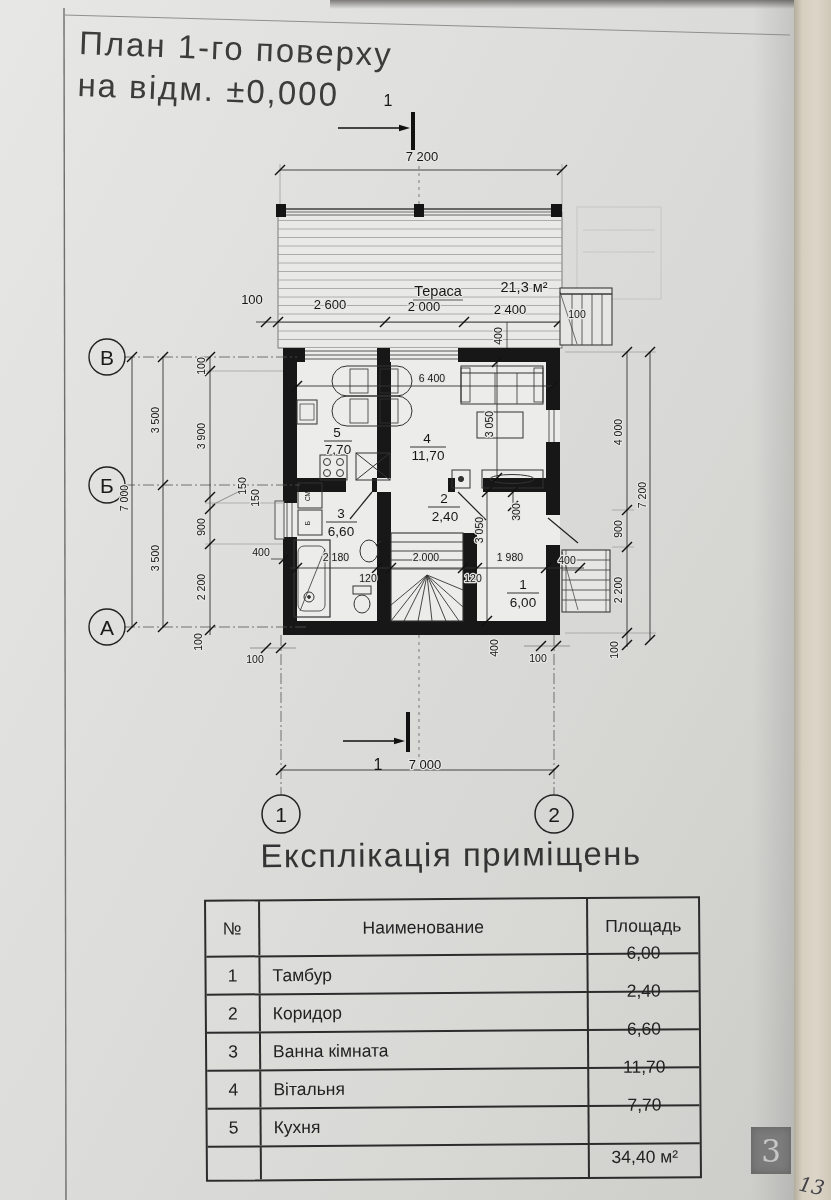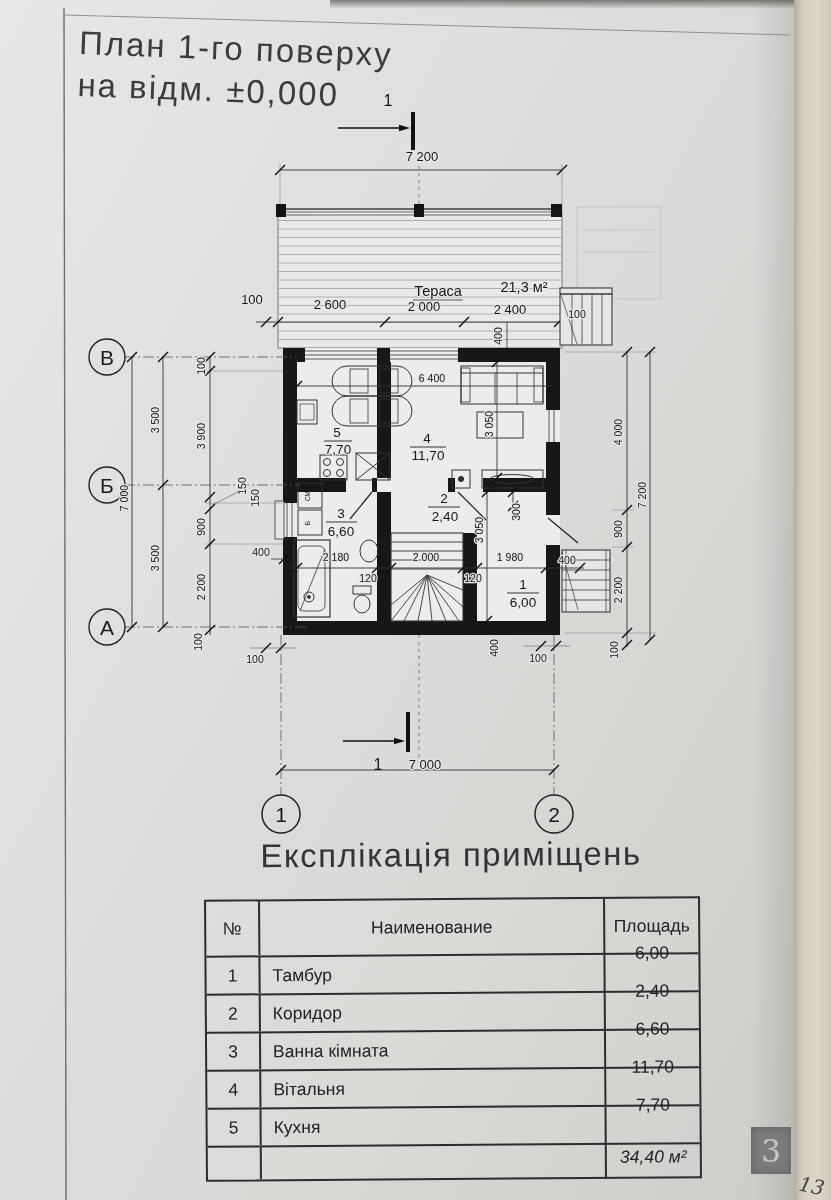--- a/index.html
+++ b/index.html
@@ -23,29 +23,29 @@
   
   .heading{left:205px;top:836px;width:492px;text-align:center;color:#343434;
     letter-spacing:1.5px;font-size:33px;transform:rotate(-0.4deg);}
   
   .xtable{left:205px;top:898px;width:492px;border:2.5px solid #2c2c2c;
     background:rgba(255,255,255,0.06);transform:rotate(-0.4deg);}
   .trow{display:flex;border-bottom:2.5px solid #2c2c2c;}
   .trow:last-child{border-bottom:none;}
   .c-num{width:52px;border-right:2.5px solid #2c2c2c;display:flex;align-items:center;justify-content:center;}
   .c-name{flex:1;border-right:2.5px solid #2c2c2c;display:flex;align-items:center;padding-left:12px;}
-  .c-area{width:93px;display:flex;align-items:flex-start;justify-content:center;}
+  .c-area{width:110px;display:flex;align-items:flex-start;justify-content:center;}
   .hdr{height:54px;}
   .hdr .c-name{justify-content:center;padding-left:0;}
   .hdr .c-area{align-items:center;}
   .dr{height:36px;}
   .tr-total{height:32px;}
   .cell{font-size:17.5px;color:#222;}
   .area-val{position:relative;top:-12px;font-size:17.5px;color:#222;}
-  .tr-total .area-val{top:2px;font-style:italic;}
+  .tr-total .area-val{top:2px;}
   
   .pagenum{left:751px;top:1127px;width:40px;height:47px;background:#7b7b7b;
     box-shadow:inset 0 0 8px #5f5f5f;display:flex;align-items:center;justify-content:center;
     color:#c6c6c6;font-size:31px;font-family:"DejaVu Serif",serif;}
   .handwritten{left:799px;top:1174px;color:#43434a;font-family:"DejaVu Serif",serif;
     font-style:italic;font-size:20px;transform:rotate(12deg);}
   
   text{font-family:"Liberation Sans",sans-serif;fill:#161616;}
   .dim{font-size:10.5px;text-anchor:middle;paint-order:stroke;stroke:#e6e6e4;stroke-width:2.5px;stroke-linejoin:round;}
   .dimb{font-size:13px;text-anchor:middle;paint-order:stroke;stroke:#e6e6e4;stroke-width:2.5px;}

